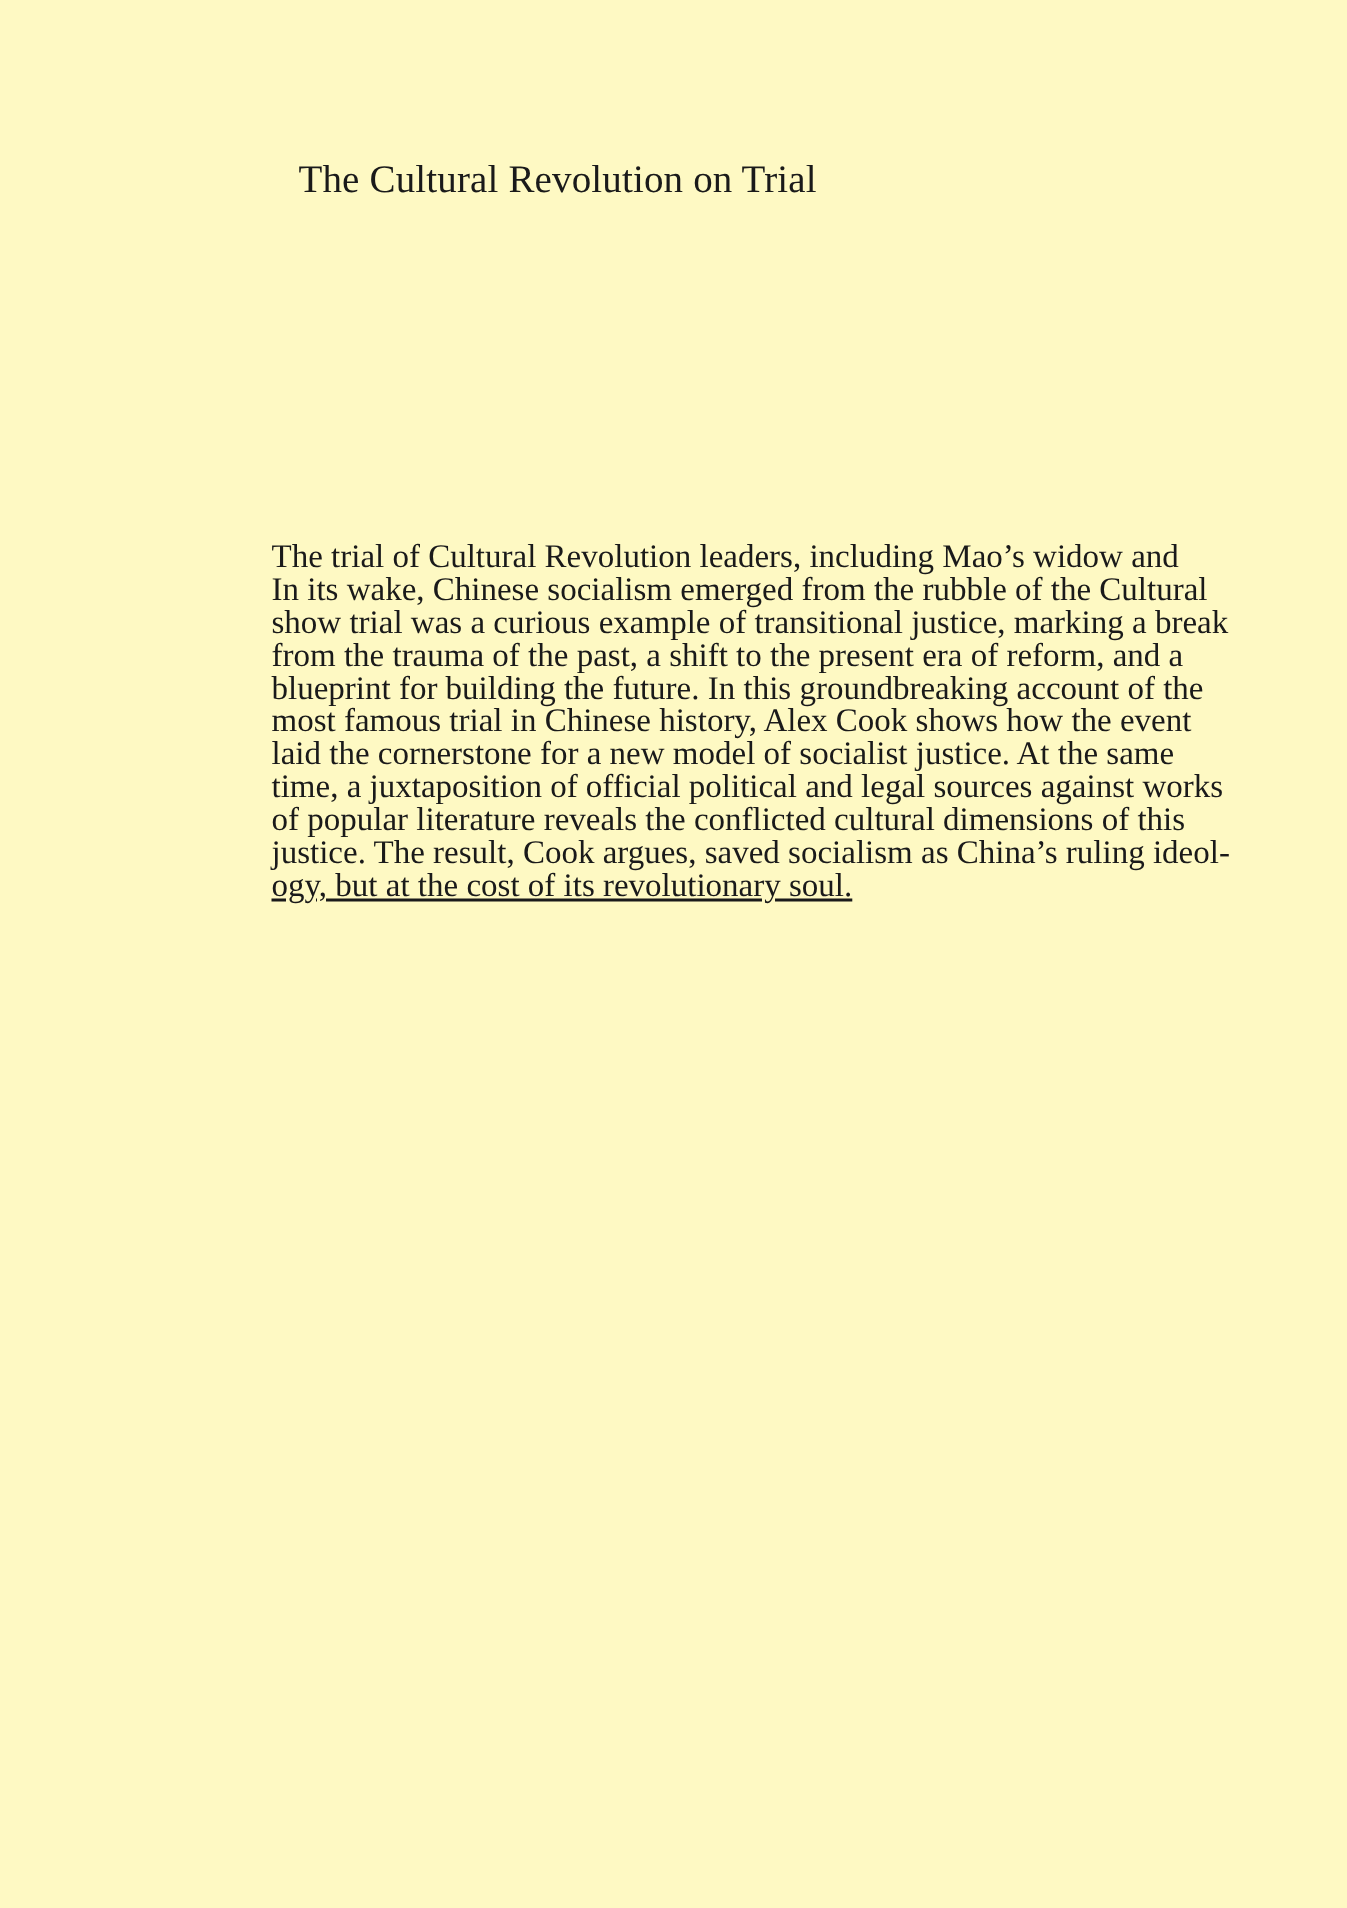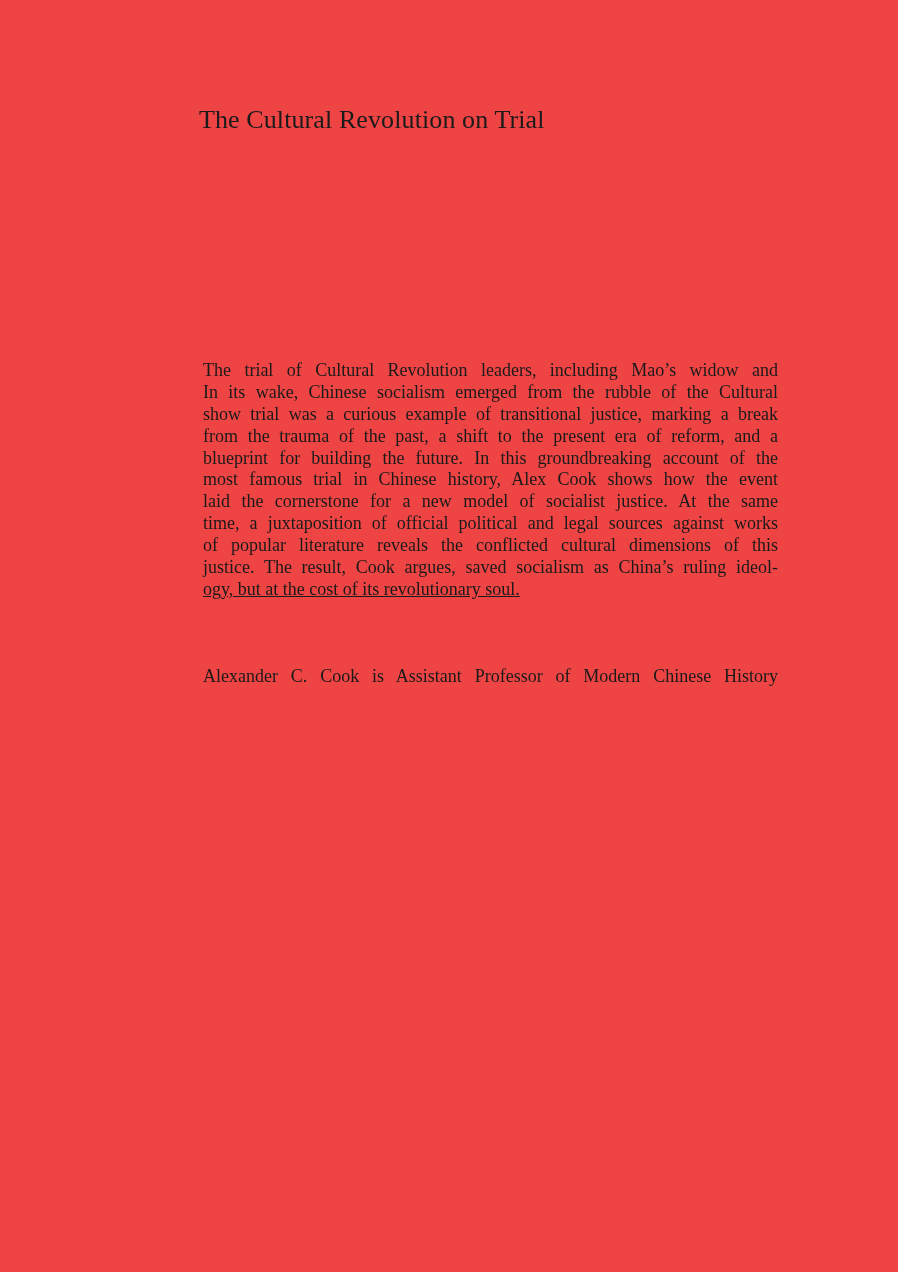--- a/index.html
+++ b/index.html
@@ -13,38 +13,38 @@
       position: relative;
       overflow: hidden;
       font-family: "Liberation Serif", "DejaVu Serif", serif;
       color: #1a1a1a;
     }
     .page {
       position: absolute;
       left: 0; top: 0;
       width: 898px;
       height: 1272px;
-      background: #ef4444;
+      background: #fef9c3;
     }
     .title {
       position: absolute;
       left: 199px;
       top: 104px;
       font-size: 26px;
       line-height: 32px;
       font-weight: normal;
       margin: 0;
       white-space: nowrap;
       letter-spacing: 0.1px;
     }
     .block {
       position: absolute;
-      left: 203px;
+      left: 181px;
       width: 575px;
-      font-size: 18px;
+      font-size: 22px;
     }
     .blurb { top: 360px; }
     .bio { top: 666px; }
     .line {
       display: block;
       height: 21.9px;
       line-height: 21.9px;
       text-align: justify;
       text-align-last: justify;
       white-space: nowrap;
@@ -69,15 +69,14 @@
     <span class="line">blueprint for building the future. In this groundbreaking account of the</span>
     <span class="line">most famous trial in Chinese history, Alex Cook shows how the event</span>
     <span class="line">laid the cornerstone for a new model of socialist justice. At the same</span>
     <span class="line">time, a juxtaposition of official political and legal sources against works</span>
     <span class="line">of popular literature reveals the conflicted cultural dimensions of this</span>
     <span class="line">justice. The result, Cook argues, saved socialism as China’s ruling ideol-</span>
     <span class="line last">ogy, but at the cost of its revolutionary soul.</span>
   </div>
 
   <div class="block bio">
-    <span class="line">Alexander C. Cook is Assistant Professor of Modern Chinese History</span>
   </div>
 </div>
 
 </body></html>

